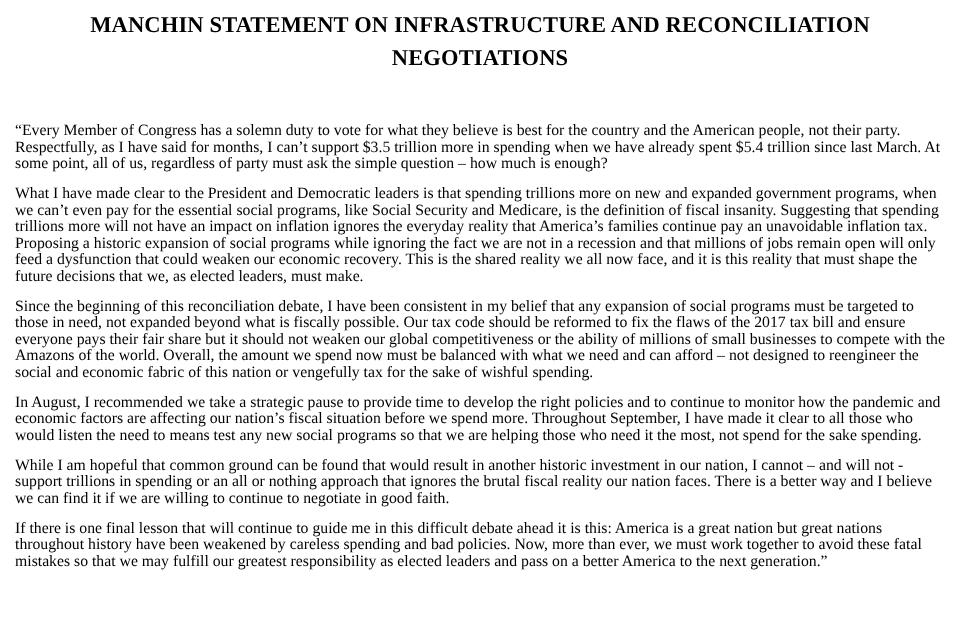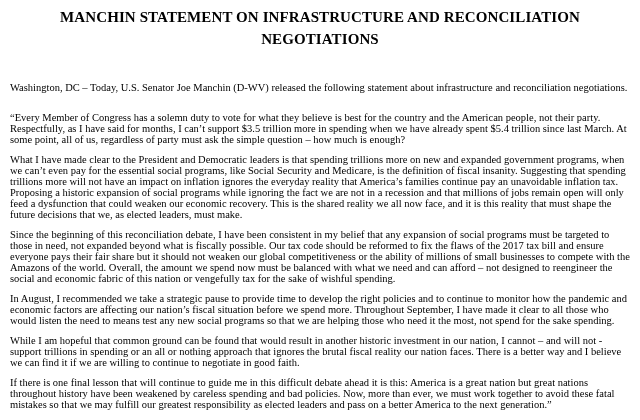--- a/index.html
+++ b/index.html
@@ -37,21 +37,20 @@
     margin-bottom: 19px;
   }
 </style>
 </head>
 <body>
 
 <div class="page">
   <h1 class="doc-title">MANCHIN STATEMENT ON INFRASTRUCTURE AND RECONCILIATION
 NEGOTIATIONS</h1>
 
-  <p class="doc-paragraph intro">Washington, DC – Today, U.S. Senator Joe Manchin (D-WV) released the following statement about infrastructure and reconciliation negotiations.</p>
 
   <p class="doc-paragraph">“Every Member of Congress has a solemn duty to vote for what they believe is best for the country and the American people, not their party. Respectfully, as I have said for months, I can’t support $3.5 trillion more in spending when we have already spent $5.4 trillion since last March. At some point, all of us, regardless of party must ask the simple question – how much is enough?</p>
 
   <p class="doc-paragraph">What I have made clear to the President and Democratic leaders is that spending trillions more on new and expanded government programs, when we can’t even pay for the essential social programs, like Social Security and Medicare, is the definition of fiscal insanity. Suggesting that spending trillions more will not have an impact on inflation ignores the everyday reality that America’s families continue pay an unavoidable inflation tax. Proposing a historic expansion of social programs while ignoring the fact we are not in a recession and that millions of jobs remain open will only feed a dysfunction that could weaken our economic recovery. This is the shared reality we all now face, and it is this reality that must shape the future decisions that we, as elected leaders, must make.</p>
 
   <p class="doc-paragraph">Since the beginning of this reconciliation debate, I have been consistent in my belief that any expansion of social programs must be targeted to those in need, not expanded beyond what is fiscally possible. Our tax code should be reformed to fix the flaws of the 2017 tax bill and ensure everyone pays their fair share but it should not weaken our global competitiveness or the ability of millions of small businesses to compete with the Amazons of the world. Overall, the amount we spend now must be balanced with what we need and can afford – not designed to reengineer the social and economic fabric of this nation or vengefully tax for the sake of wishful spending.</p>
 
   <p class="doc-paragraph">In August, I recommended we take a strategic pause to provide time to develop the right policies and to continue to monitor how the pandemic and economic factors are affecting our nation’s fiscal situation before we spend more. Throughout September, I have made it clear to all those who would listen the need to means test any new social programs so that we are helping those who need it the most, not spend for the sake spending.</p>
 
   <p class="doc-paragraph">While I am hopeful that common ground can be found that would result in another historic investment in our nation, I cannot – and will not - support trillions in spending or an all or nothing approach that ignores the brutal fiscal reality our nation faces. There is a better way and I believe we can find it if we are willing to continue to negotiate in good faith.</p>

